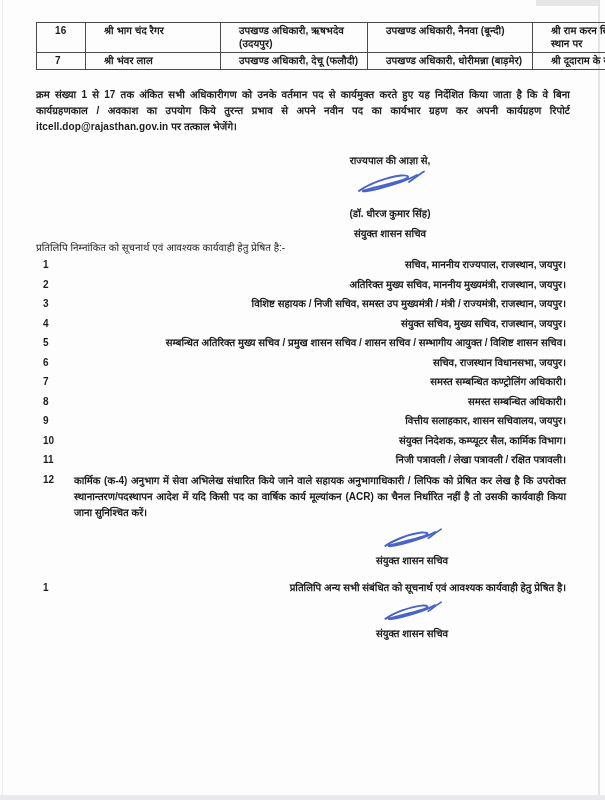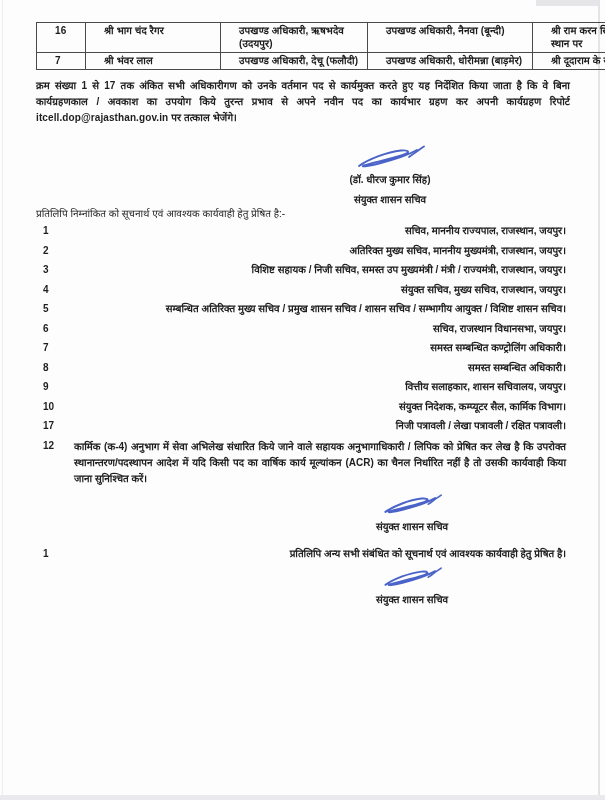--- a/index.html
+++ b/index.html
@@ -45,33 +45,33 @@
     width: 534px;
     font-size: 10px;
     line-height: 15.5px;
     text-align: justify;
     color: #1e1e1e;
     font-weight: bold;
     letter-spacing: 0.1px;
   }
   .para.p1 { margin-top: 15px; }
   .para.p2 { margin-top: 20px; }
-  .para.p3 { margin-top: 8px; line-height: 16px; }
+  .para.p3 { margin-top: 17px; line-height: 16px; }
   
   .signoff {
     width: 180px;
     margin: 18px 92px 0 auto;
     text-align: center;
     font-size: 10px;
     font-weight: bold;
     color: #1e1e1e;
   }
   .signoff .by-order { display: block; margin-bottom: 2px; }
   .signoff .sig { display: block; height: 28px; }
-  .signoff .officer-name { display: block; margin-top: 0; }
+  .signoff .officer-name { display: block; margin-top: 9px; }
   .signoff .designation { display: block; margin-top: 6px; }
   
   .copy-heading {
     font-size: 10px;
     font-weight: normal;
     color: #1e1e1e;
   }
   .copy-list { margin-top: 4px; }
   .copy-item {
     display: flex;
@@ -139,20 +139,21 @@
         <td class="c-from">उपखण्ड अधिकारी, देचू (फलौदी)</td>
         <td class="c-to">उपखण्ड अधिकारी, धोरीमन्ना (बाड़मेर)</td>
         <td class="c-remark">श्री दूदाराम के स्थान पर</td>
       </tr>
     </tbody>
       </table>
 
     <div class="para p3">क्रम संख्या 1 से 17 तक अंकित सभी अधिकारीगण को उनके वर्तमान पद से कार्यमुक्त करते हुए यह निर्देशित किया जाता है कि वे बिना कार्यग्रहणकाल / अवकाश का उपयोग किये तुरन्त प्रभाव से अपने नवीन पद का कार्यभार ग्रहण कर अपनी कार्यग्रहण रिपोर्ट itcell.dop@rajasthan.gov.in पर तत्काल भेजेंगे।</div>
 
     <div class="signoff">
+      <span class="by-order">राज्यपाल की आज्ञा से,</span>
       <span class="sig">
         <svg class="scribble" width="78" height="28" viewBox="0 0 78 28">
           <path d="M8 22 C18 15 36 8 50 6.5 C58 5.8 60 8.5 52 11 C38 15.5 20 19 13 21.5 C9 23 16 22.5 28 19.5 C44 15.5 58 10.5 66 6" stroke="#4a63c8" stroke-width="2" fill="none" stroke-linecap="round"></path>
           <path d="M58 13 C63 9.5 69 5 73 2.5" stroke="#4a63c8" stroke-width="1.8" fill="none" stroke-linecap="round"></path>
         </svg>
       </span>
       <span class="officer-name">(डॉ. धीरज कुमार सिंह)</span>
       <span class="designation">संयुक्त शासन सचिव</span>
     </div>
 
@@ -193,21 +194,21 @@
       </div>
       <div class="copy-item">
         <span class="num">9</span>
         <span class="txt">वित्तीय सलाहकार, शासन सचिवालय, जयपुर।</span>
       </div>
       <div class="copy-item">
         <span class="num">10</span>
         <span class="txt">संयुक्त निदेशक, कम्प्यूटर सैल, कार्मिक विभाग।</span>
       </div>
       <div class="copy-item">
-        <span class="num">17</span>
+        <span class="num">11</span>
         <span class="txt">निजी पत्रावली / लेखा पत्रावली / रक्षित पत्रावली।</span>
       </div>
       <div class="copy-item multiline">
         <span class="num">12</span>
         <span class="txt">कार्मिक (क-4) अनुभाग में सेवा अभिलेख संधारित किये जाने वाले सहायक अनुभागाधिकारी / लिपिक को प्रेषित कर लेख है कि उपरोक्त स्थानान्तरण/पदस्थापन आदेश में यदि किसी पद का वार्षिक कार्य मूल्यांकन (ACR) का चैनल निर्धारित नहीं है तो उसकी कार्यवाही किया जाना सुनिश्चित करें।</span>
       </div>
     </div>
 
     <div class="sig-block sb2">
       <span class="sig">

